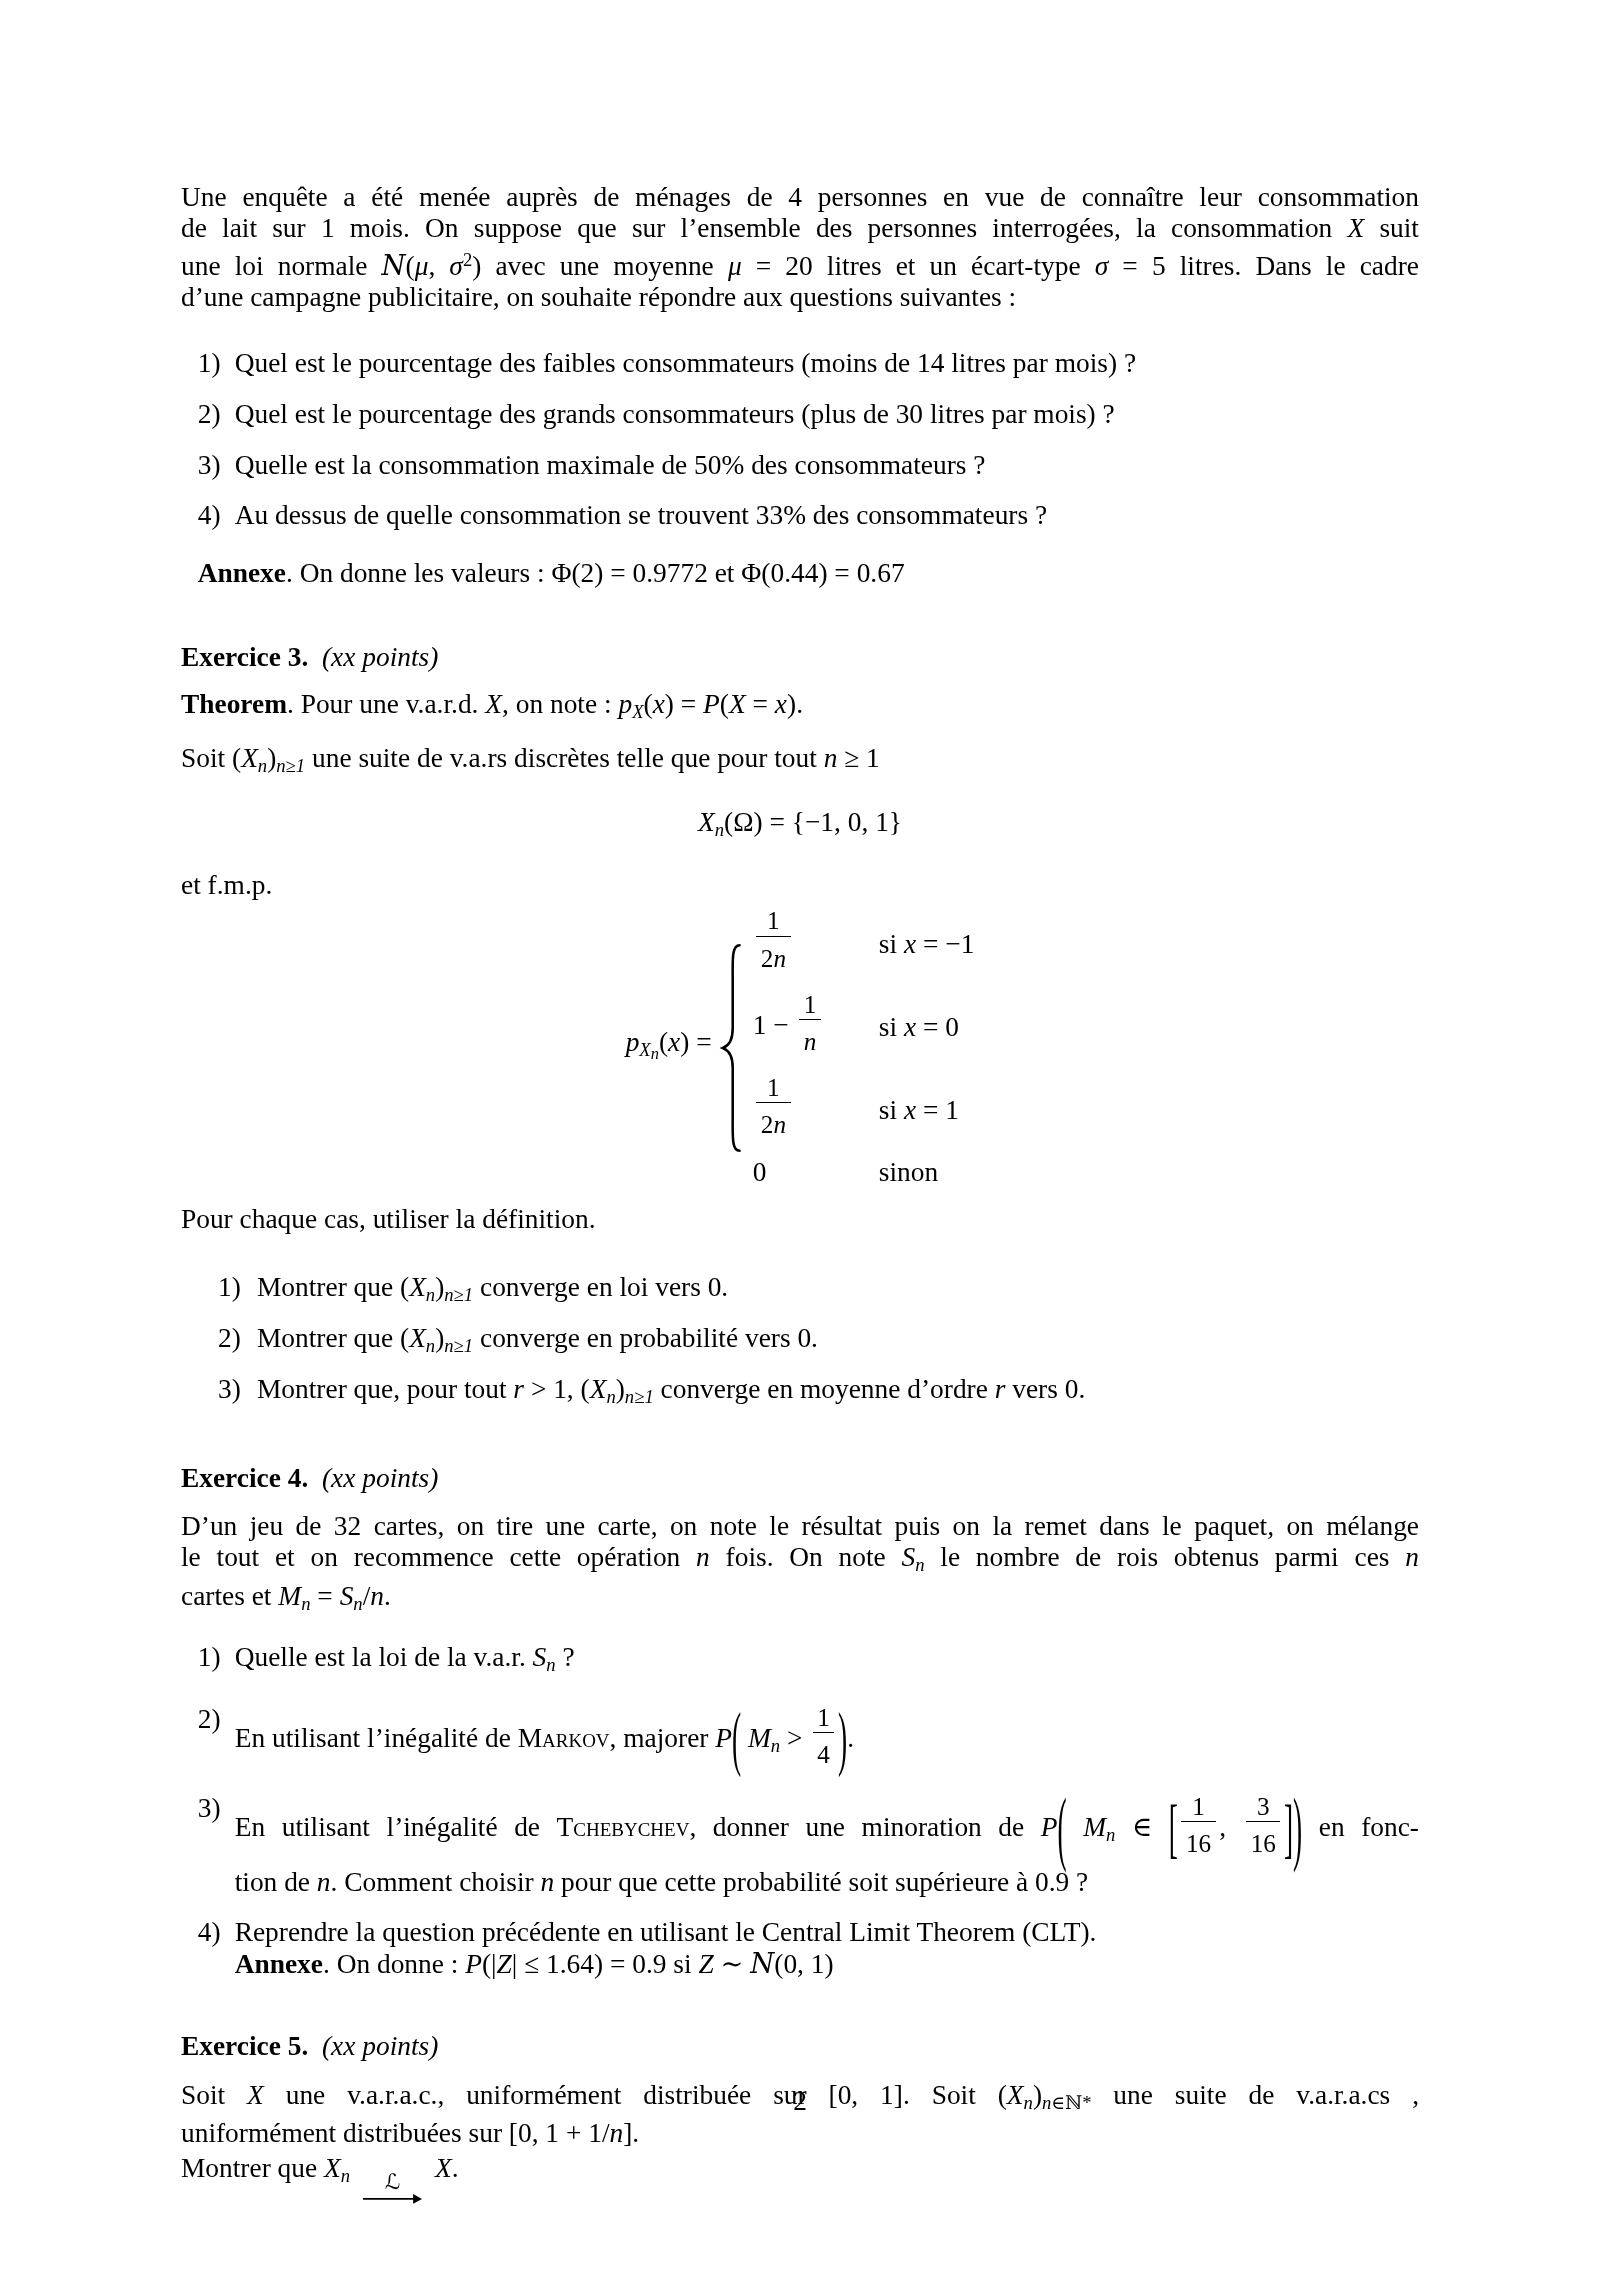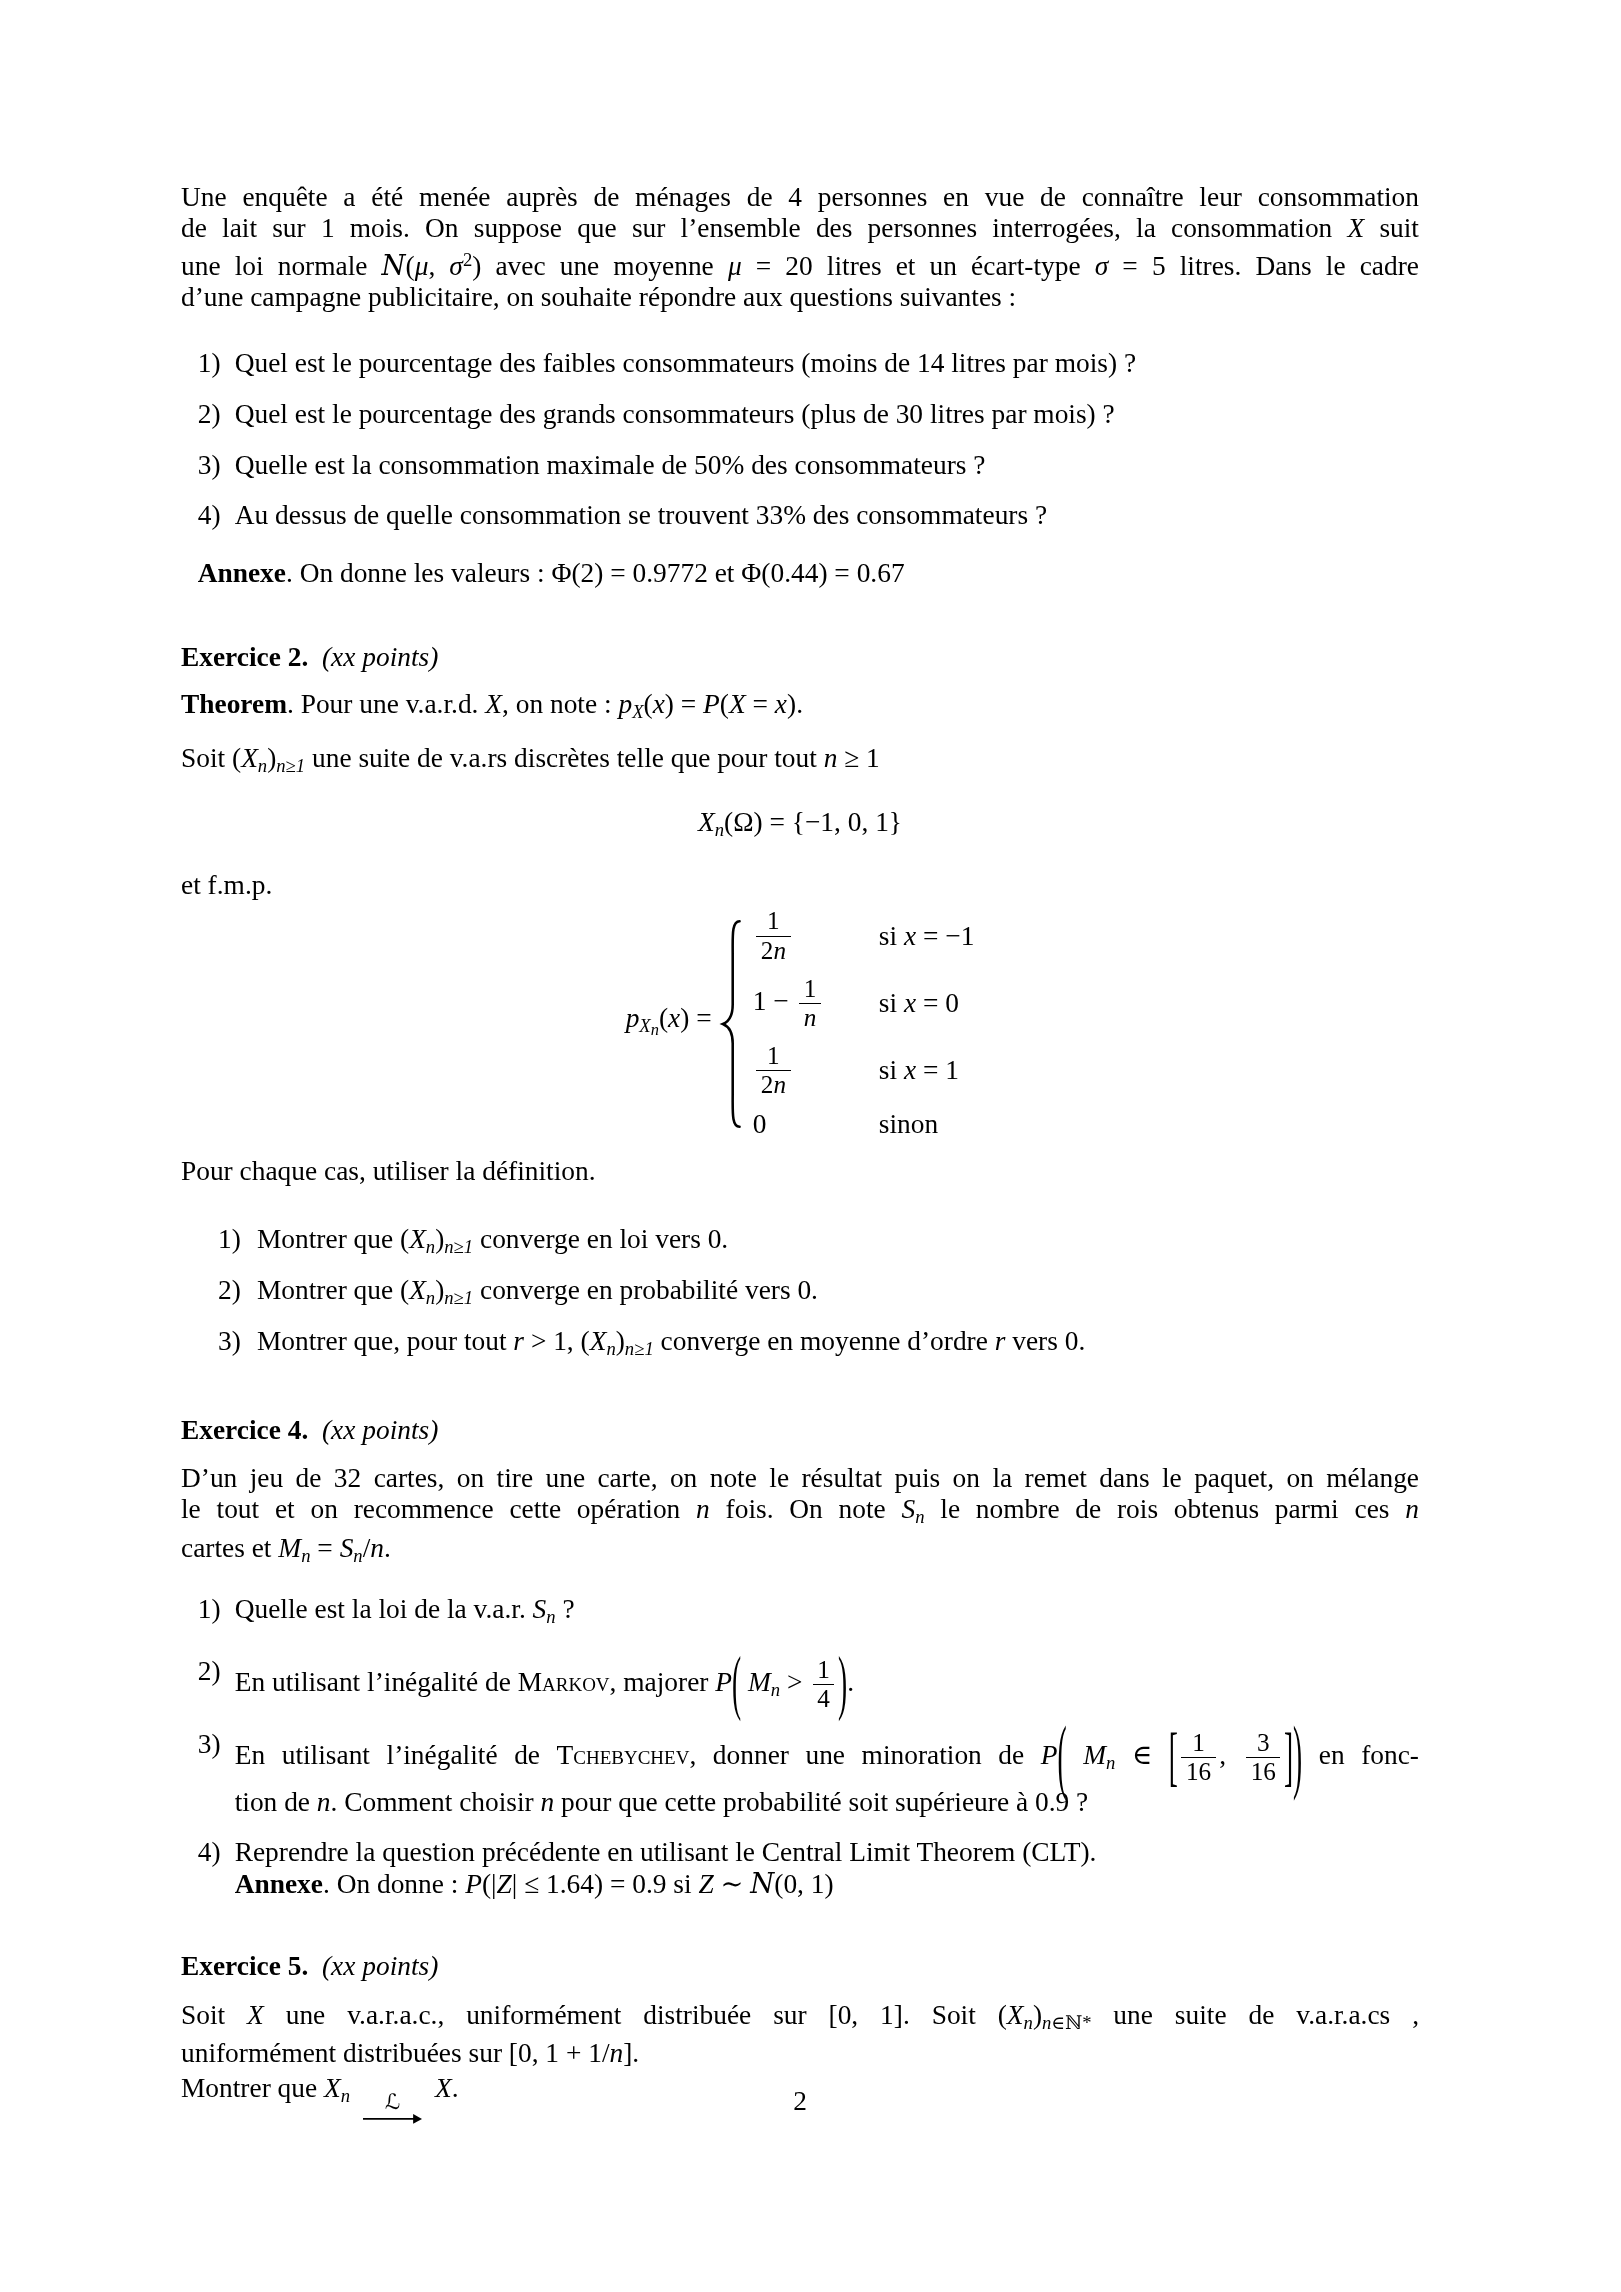--- a/index.html
+++ b/index.html
@@ -20,21 +20,21 @@
   .i{font-style:italic;}
   .b{font-weight:bold;}
   .sc{font-variant:small-caps;}
   .cal{font-family:"DejaVu Serif","DejaVu Sans",serif;font-style:italic;font-weight:500;}
   .sub{font-size:.68em;vertical-align:-.28em;}
   .sub2{font-size:.6em;vertical-align:-.5em;}
   .sup{font-size:.68em;vertical-align:.5em;}
   .frac{display:inline-flex;flex-direction:column;align-items:center;text-align:center;
         vertical-align:middle;font-size:.92em;line-height:1.12;margin:0 .14em;}
   .frac .num{padding:0 .18em;}
-  .frac .den{border-top:1.6px solid #000;padding:0 .18em;}
+  .frac .den{border-top:1.6px solid #000;padding:8px .18em;}
   .big{display:inline-block;vertical-align:middle;line-height:1;transform-origin:50% 50%;}
   .limarr{display:inline-flex;flex-direction:column;align-items:center;vertical-align:-.45em;line-height:1;margin:0 .15em;}
   .limtop{font-size:.78em;line-height:.85;font-family:"DejaVu Serif","DejaVu Sans",serif;font-style:italic;margin-bottom:1px;}
   
   .item{display:flex;align-items:flex-start;}
   .item .lbl{flex:none;}
   .item .txt{flex:1;}
   .ind1{margin-left:16.7px;}
   .ind1 .lbl{min-width:37px;}
   .ind2{margin-left:37px;}
@@ -91,21 +91,21 @@
         <span class="lbl">4)</span>
         <div class="txt">
             <div class="line">Au dessus de quelle consommation se trouvent 33% des consommateurs ?</div>
           </div>
       </div>
     </div>
 
     <div class="indent" style="margin-top:27.4px;"><span class="b">Annexe</span>. On donne les valeurs : Φ(2) = 0.9772 et Φ(0.44) = 0.67</div>
 
     <div class="exh" style="margin-top:53px;">
-      <span>Exercice 2.</span><span class="pts">(xx points)</span>
+      <span>Exercice 3.</span><span class="pts">(xx points)</span>
     </div>
     <div style="margin-top:15.7px;"><span class="b">Theorem</span>. Pour une v.a.r.d. <span class="i">X</span>, on note : <span class="i">p</span><span class="sub i">X</span>(<span class="i">x</span>) = <span class="i">P</span>(<span class="i">X</span> = <span class="i">x</span>).</div>
     <div style="margin-top:15.7px;">Soit (<span class="i">X</span><span class="sub i">n</span>)<span class="sub i">n≥1</span> une suite de v.a.rs discrètes telle que pour tout <span class="i">n</span> ≥ 1</div>
     <div class="center" style="margin-top:25.5px;"><span class="i">X</span><span class="sub i">n</span>(Ω) = {−1, 0, 1}</div>
     <div style="margin-top:25.5px;">et f.m.p.</div>
 
     <div class="cases-wrap" style="margin-top:5.9px;">
       <div class="cases-inner">
         <span class="cases-lhs"><span class="i">p</span><span class="sub i">X</span><span class="sub2 i">n</span>(<span class="i">x</span>) = </span>
         <span class="brace-box">

